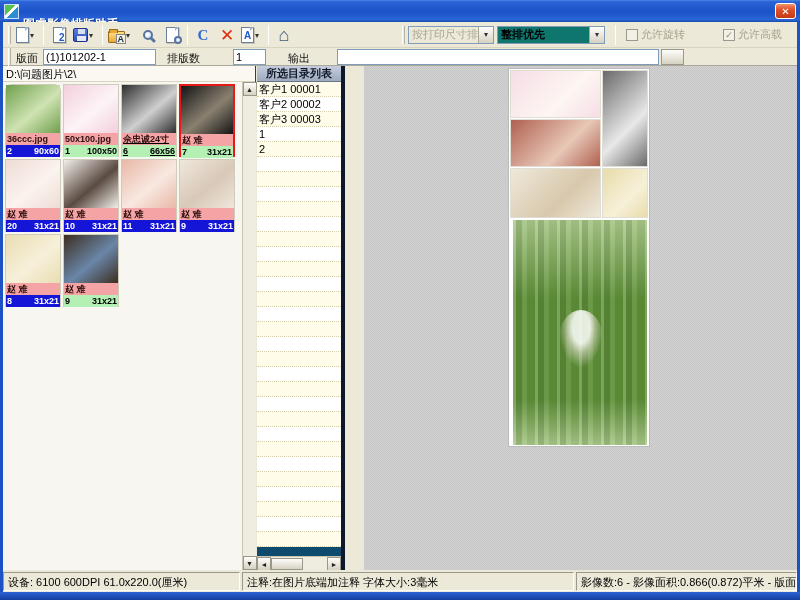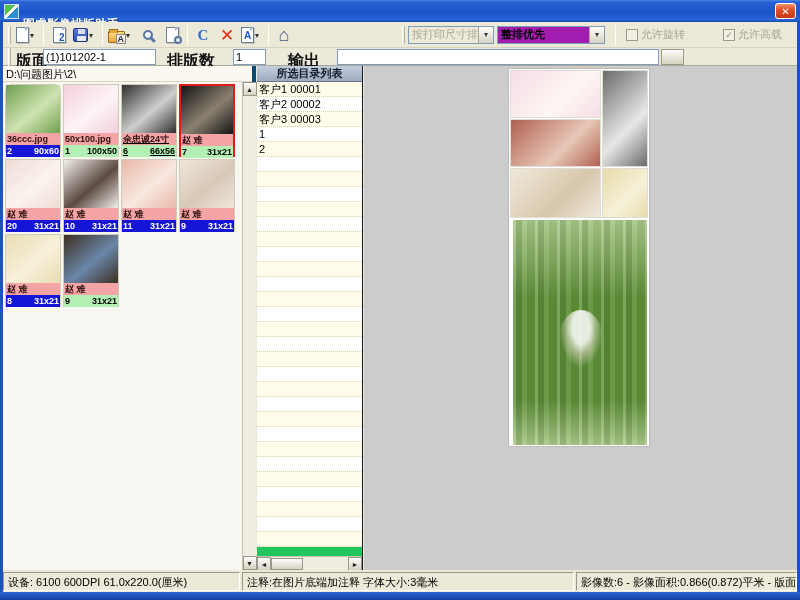--- a/index.html
+++ b/index.html
@@ -47,51 +47,51 @@
   .icon-lens { width:10px; height:10px; border:2px solid #5a74a0; border-radius:50%; position:relative; background:radial-gradient(circle at 35% 35%,#fff,#cfe0f4); }
   .icon-lens::after { content:""; position:absolute; width:3px; height:7px; background:#5a74a0; right:-3px; bottom:-5px; transform:rotate(-45deg); border-radius:1px; }
   .lens-page { position:relative; }
   .lens-page .mini-lens { position:absolute; right:-4px; bottom:-2px; width:8px; height:8px; border:2px solid #5a74a0; border-radius:50%; background:#e8f0fa; }
   .icon-c { font-weight:bold; font-size:15px; color:#2e6bd4; font-family:"Liberation Serif","DejaVu Serif",serif; }
   .icon-x { font-weight:bold; font-size:17px; color:#e03010; line-height:17px; }
   .pg-a { position:absolute; left:2px; top:2px; font-weight:bold; font-size:10px; color:#2157c4; }
   .icon-home { font-size:18px; color:#41597e; font-weight:bold; line-height:16px; }
 
   .tb-controls { position:absolute; left:396px; top:0; height:25px; display:flex; align-items:center; }
-  .combo { height:18px; border:1px solid #7f9db9; background:#a21caf; display:flex; align-items:center; position:relative; font-size:11px; }
+  .combo { height:18px; border:1px solid #7f9db9; background:#0f766e; display:flex; align-items:center; position:relative; font-size:11px; }
   .combo .cval { flex:1; padding:0 3px; white-space:nowrap; overflow:hidden; }
   .combo .cbtn { width:15px; height:16px; background:linear-gradient(180deg,#fdfdfb,#d6d2c2); border-left:1px solid #aca899; display:flex; align-items:center; justify-content:center; font-size:8px; color:#333; }
   .combo.disabled { background:#ece9d8; color:#a8a490; }
   .combo.disabled .cval { color:#a8a490; }
   .cb-group { display:flex; align-items:center; color:#a8a490; }
   .cbox { width:12px; height:12px; border:1px solid #9a988a; background:#f2f0e4; margin-right:3px; display:flex; align-items:center; justify-content:center; font-size:9px; color:#8a8878; }
 
   .toolbar2 { position:absolute; left:3px; top:48px; width:794px; height:18px; background:#ece9d8; border-bottom:1px solid #aca899; }
-  .t2-label { position:absolute; top:3px; font-weight:bold; font-size:16px; color:#111; }
+  .t2-label { position:absolute; top:3px; font-weight:normal; font-size:11px; color:#111; }
   .t2-input { position:absolute; top:1px; height:16px; border:1px solid #7f9db9; background:#fff; font-size:11px; padding:0 2px; font-family:"Liberation Sans","DejaVu Sans",sans-serif; }
   .browse-btn { position:absolute; top:1px; left:658px; width:23px; height:16px; background:linear-gradient(180deg,#fdfdfb,#d6d2c2); border:1px solid #9a988a; }
 
   
   .main { position:absolute; left:3px; top:66px; width:794px; height:504px; background:#ece9d8; }
 
-  .left-panel { position:absolute; left:0; top:0; width:253px; height:504px; background:#701a75; border-right:4px solid #0c4a6e; }
+  .left-panel { position:absolute; left:0; top:0; width:253px; height:504px; background:#701a75; border-right:1px solid #0c4a6e; }
   .path-bar { height:16px; background:#faf8f0; border-bottom:1px solid #d8d4c0; padding:1px 3px; color:#000; font-size:11px; white-space:nowrap; }
   .thumbs { position:absolute; left:0; top:16px; width:239px; bottom:0; background:#f7f6f1; overflow:hidden; }
   .thumb-cell { position:absolute; width:56px; height:73px; background:#eceae0; border:1px solid #d0ccba; }
   .thumb-cell.selected { border:2px solid #e81818; }
   .thumb-img { height:48px; width:100%; }
   .thumb-name { height:12px; background:#f4a4a4; color:#301010; font-size:9px; line-height:12px; padding:0 1px; overflow:hidden; white-space:nowrap; font-weight:bold; }
   .thumb-size { height:12px; font-size:9px; line-height:12px; display:flex; justify-content:space-between; padding:0 1px; font-weight:bold; }
   .bar-blue { background:#1515d8; color:#fff; }
   .bar-green { background:#b4f0b4; color:#000; }
 
   .vscroll { position:absolute; left:239px; top:16px; width:14px; bottom:0; background:#efede0; border-left:1px solid #c8c4b0; display:flex; flex-direction:column; justify-content:space-between; align-items:center; }
   .sbtn { width:14px; height:14px; background:linear-gradient(180deg,#fdfdfb,#d6d2c2); border:1px solid #9a988a; font-size:7px; color:#222; display:flex; align-items:center; justify-content:center; }
 
-  .list-panel { position:absolute; left:254px; top:0; width:106px; height:504px; background:#22c55e; border-right:1px solid #0f172a; }
+  .list-panel { position:absolute; left:254px; top:0; width:88px; height:504px; background:#0c4a6e; border-right:4px solid #0f172a; }
   .list-header { height:16px; background:linear-gradient(180deg,#c4cede,#9faabf); border-bottom:1px solid #6a7488; text-align:center; font-weight:bold; font-size:11px; color:#101828; line-height:15px; }
   .list-rows { position:absolute; left:0; top:16px; right:0; bottom:14px; overflow:hidden; }
   .list-row { height:15px; line-height:15px; padding-left:2px; border-bottom:1px dotted #d8d0a8; font-size:11px; color:#000; white-space:nowrap; }
   .list-row:nth-child(odd) { background:#fffcea; }
   .list-row:nth-child(even) { background:#ffffff; }
   .hscroll { position:absolute; left:0; bottom:0; right:0; height:14px; background:#efede0; border-top:1px solid #c8c4b0; display:flex; }
   .hthumb { width:32px; height:12px; margin-top:1px; background:linear-gradient(180deg,#fdfdfb,#d6d2c2); border:1px solid #9a988a; }
   .hfill { flex:1; }
 
   .workspace { position:absolute; left:361px; top:0; right:0; bottom:0;

